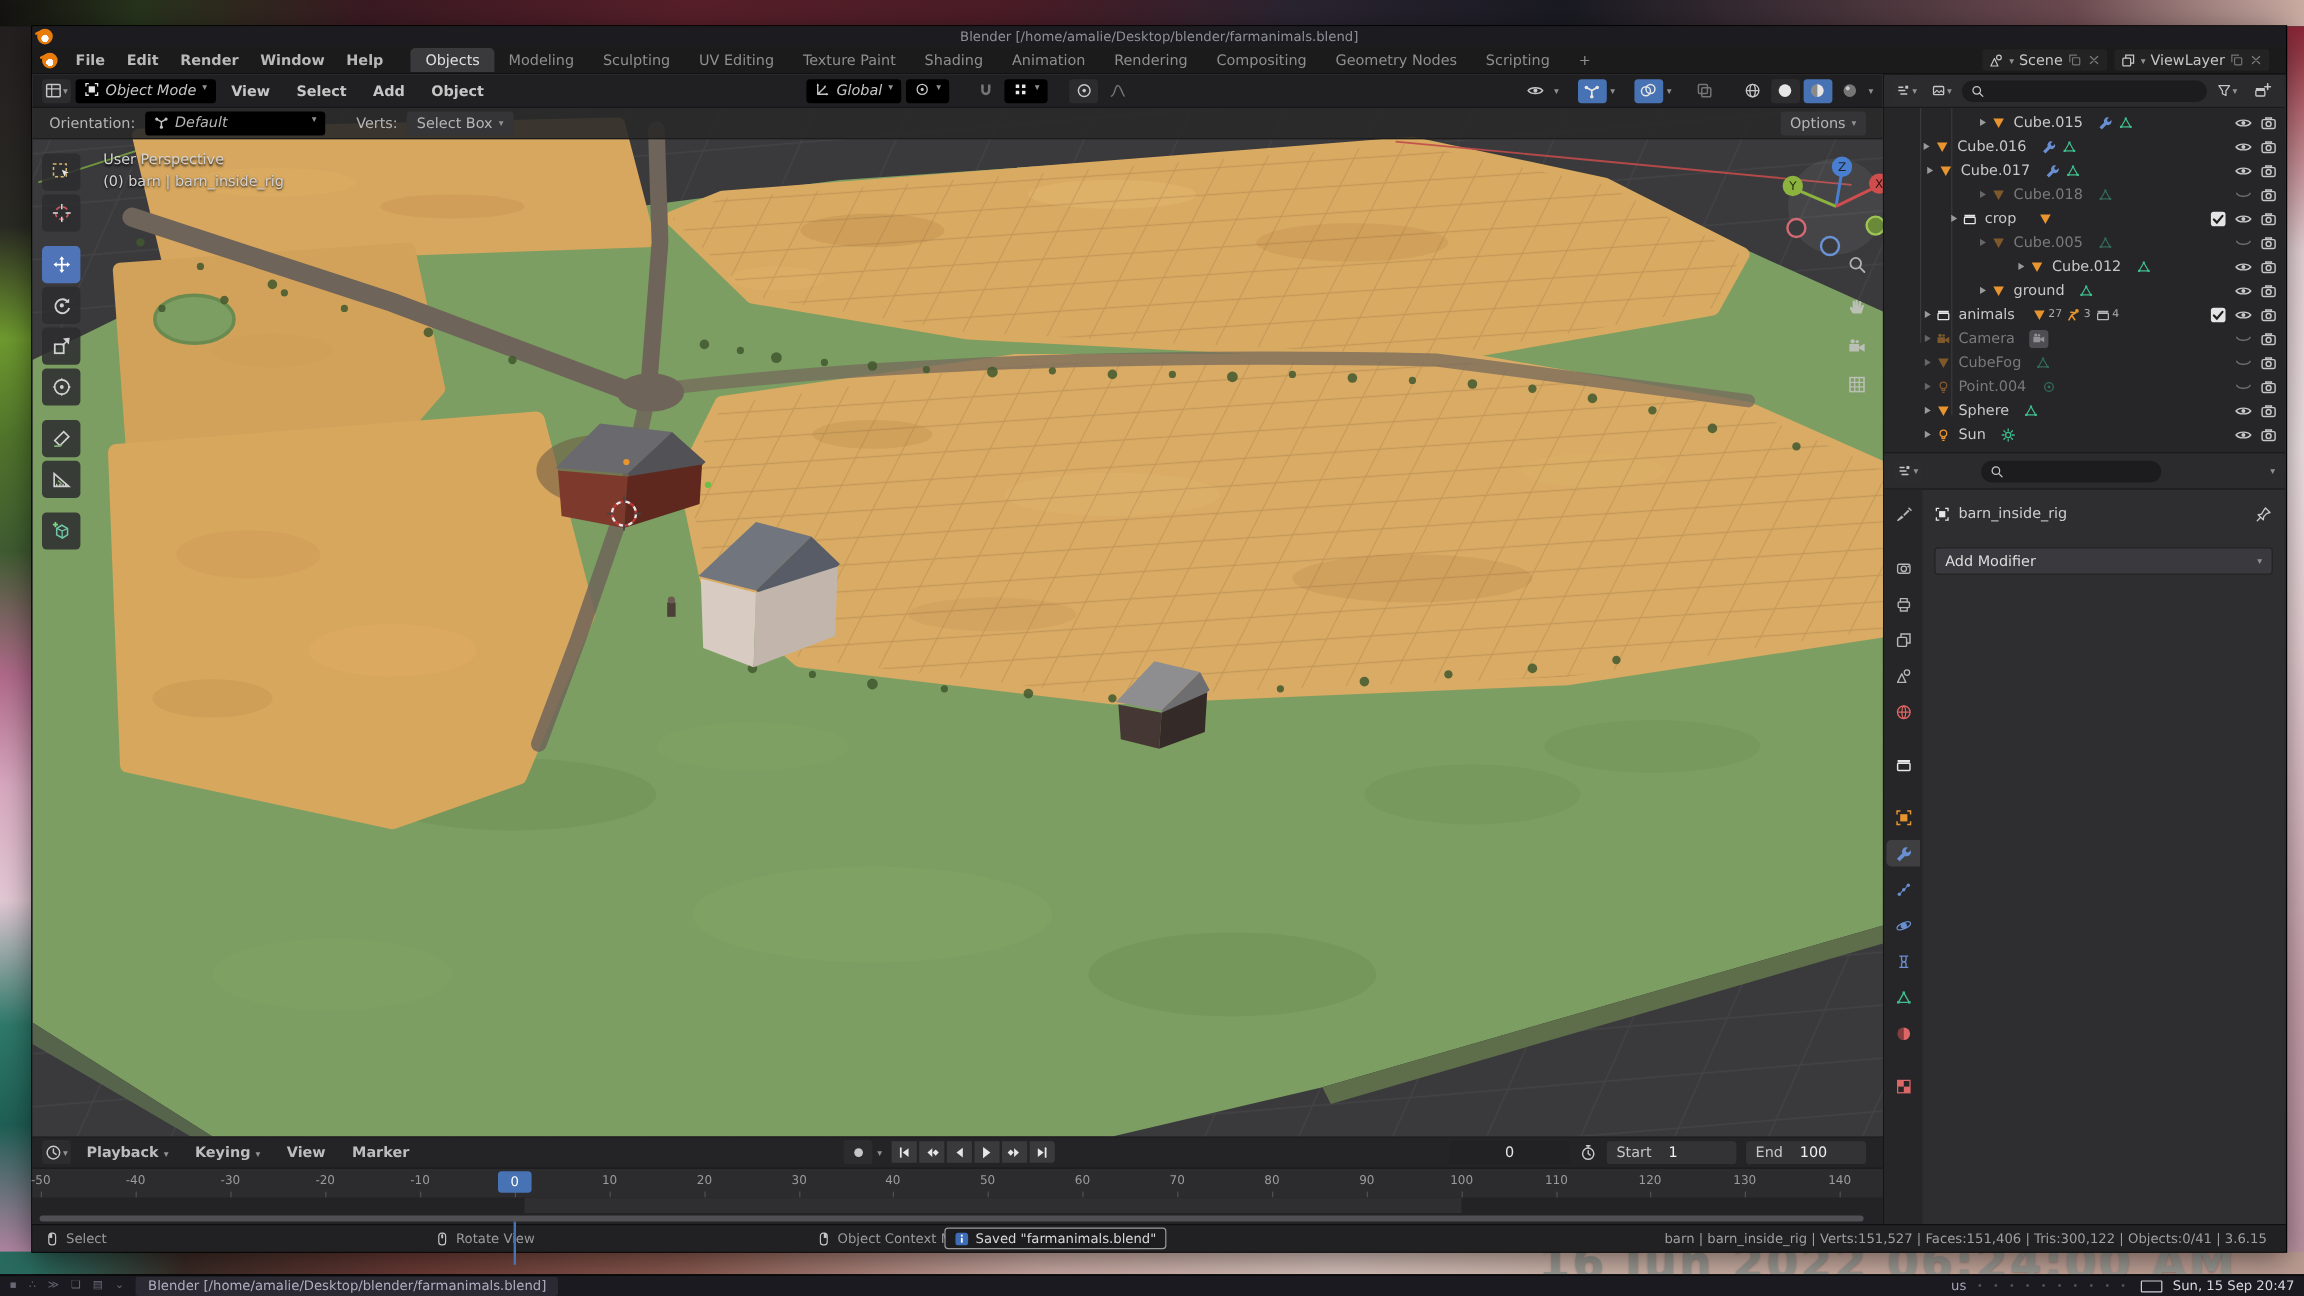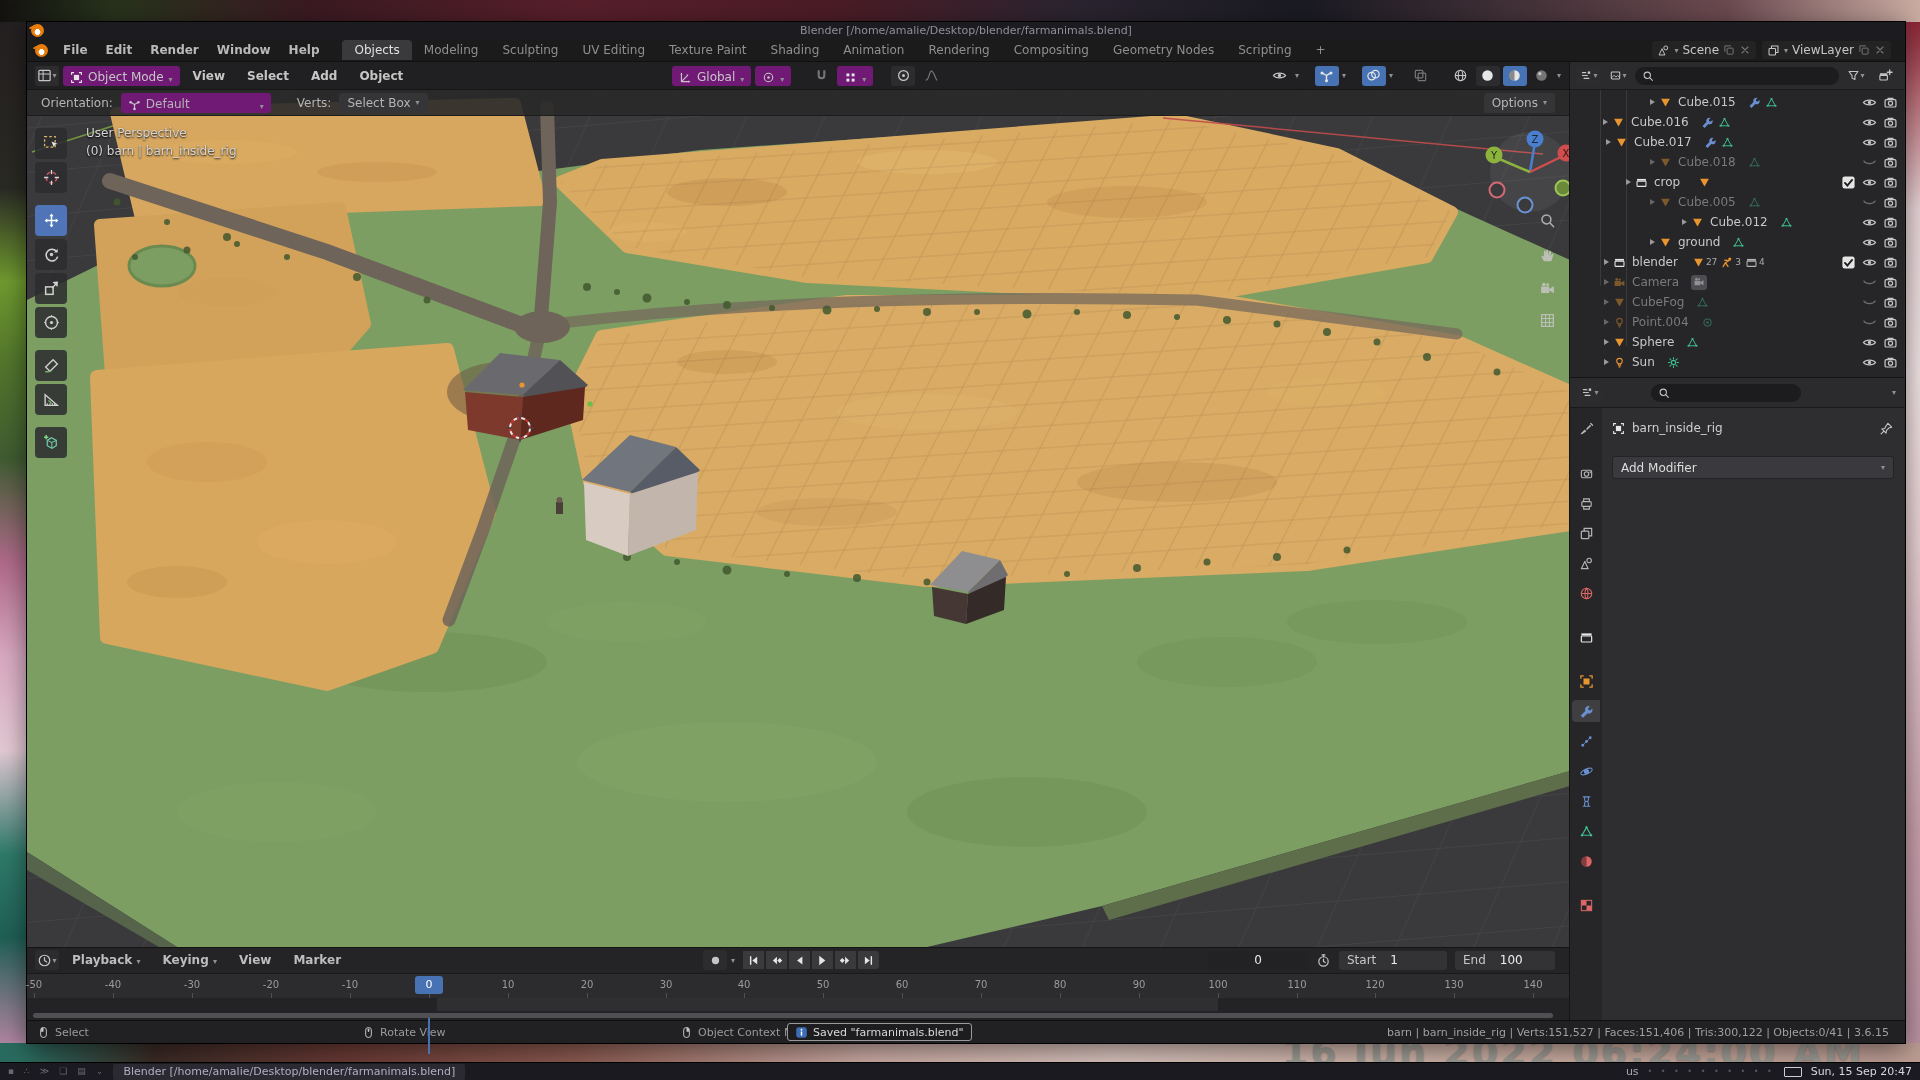--- a/index.html
+++ b/index.html
@@ -52,22 +52,22 @@
   #left-col{width:1543px;display:flex;flex-direction:column;border-right:1px solid #141414;}
   #viewport{position:relative;height:885px;background:#3a3a3c;overflow:hidden;}
   #right-col{width:334px;display:flex;flex-direction:column;background:#28282a;}
   
   #vp-row1{position:absolute;left:0;top:0;width:100%;height:28px;background:#202022;
     display:flex;align-items:center;padding:0 8px;gap:4px;font-size:12px;color:#c6c6c6;
     border-bottom:1px solid #161616;z-index:30;}
   #vp-row2{position:absolute;left:0;top:28px;width:100%;height:26px;background:#292929e6;
     display:flex;align-items:center;padding:0 14px;gap:8px;font-size:12px;color:#b5b5b5;
     border-bottom:1px solid #1c1c1c;z-index:30;}
-  .dd{display:flex;align-items:flex-end;gap:5px;background:#701a75;border-radius:3px;
-    padding:2px 7px;height:20px;}
+  .dd{display:flex;align-items:flex-start;gap:5px;background:#000000;border-radius:3px;
+    padding:2px 7px;height:20px;font-style:italic;}
   .btn-dark{background:#353537;border-radius:3px;padding:2px 8px;height:20px;display:flex;align-items:center;gap:5px;}
   .hgap{width:10px;}
   .icbtn{width:24px;height:20px;border-radius:3px;display:flex;align-items:center;justify-content:center;background:transparent;}
   .icbtn.on{background:#4772b3;}
   .icbtn.soft{background:#2c2c2e;}
   #vp-right-tools{margin-left:auto;display:flex;align-items:center;gap:3px;}
   
   #toolbar{position:absolute;left:8px;top:66px;z-index:25;display:flex;flex-direction:column;gap:3px;}
   .tool{width:32px;height:31px;background:#2d2d2fdd;border-radius:4px;display:flex;
     align-items:center;justify-content:center;}
@@ -1310,21 +1310,21 @@
                 </span>
             </span>
           </div>
           <div class="ol-row" style="padding-left:34px">
             <span class="tri"></span>
             <span class="ic ic13 c-white">
                 <svg>
                   <use href="#i-coll"></use>
                 </svg>
               </span>
-            <span class="ol-label">blender</span>
+            <span class="ol-label">animals</span>
             <span class="ic ic13 c-orange" style="margin-left:10px">
                 <svg>
                   <use href="#i-mesh"></use>
                 </svg>
               </span>
             <span class="ol-count">27</span>
             <span class="ic ic13 c-orange">
                 <svg>
                   <use href="#i-arm"></use>
                 </svg>

